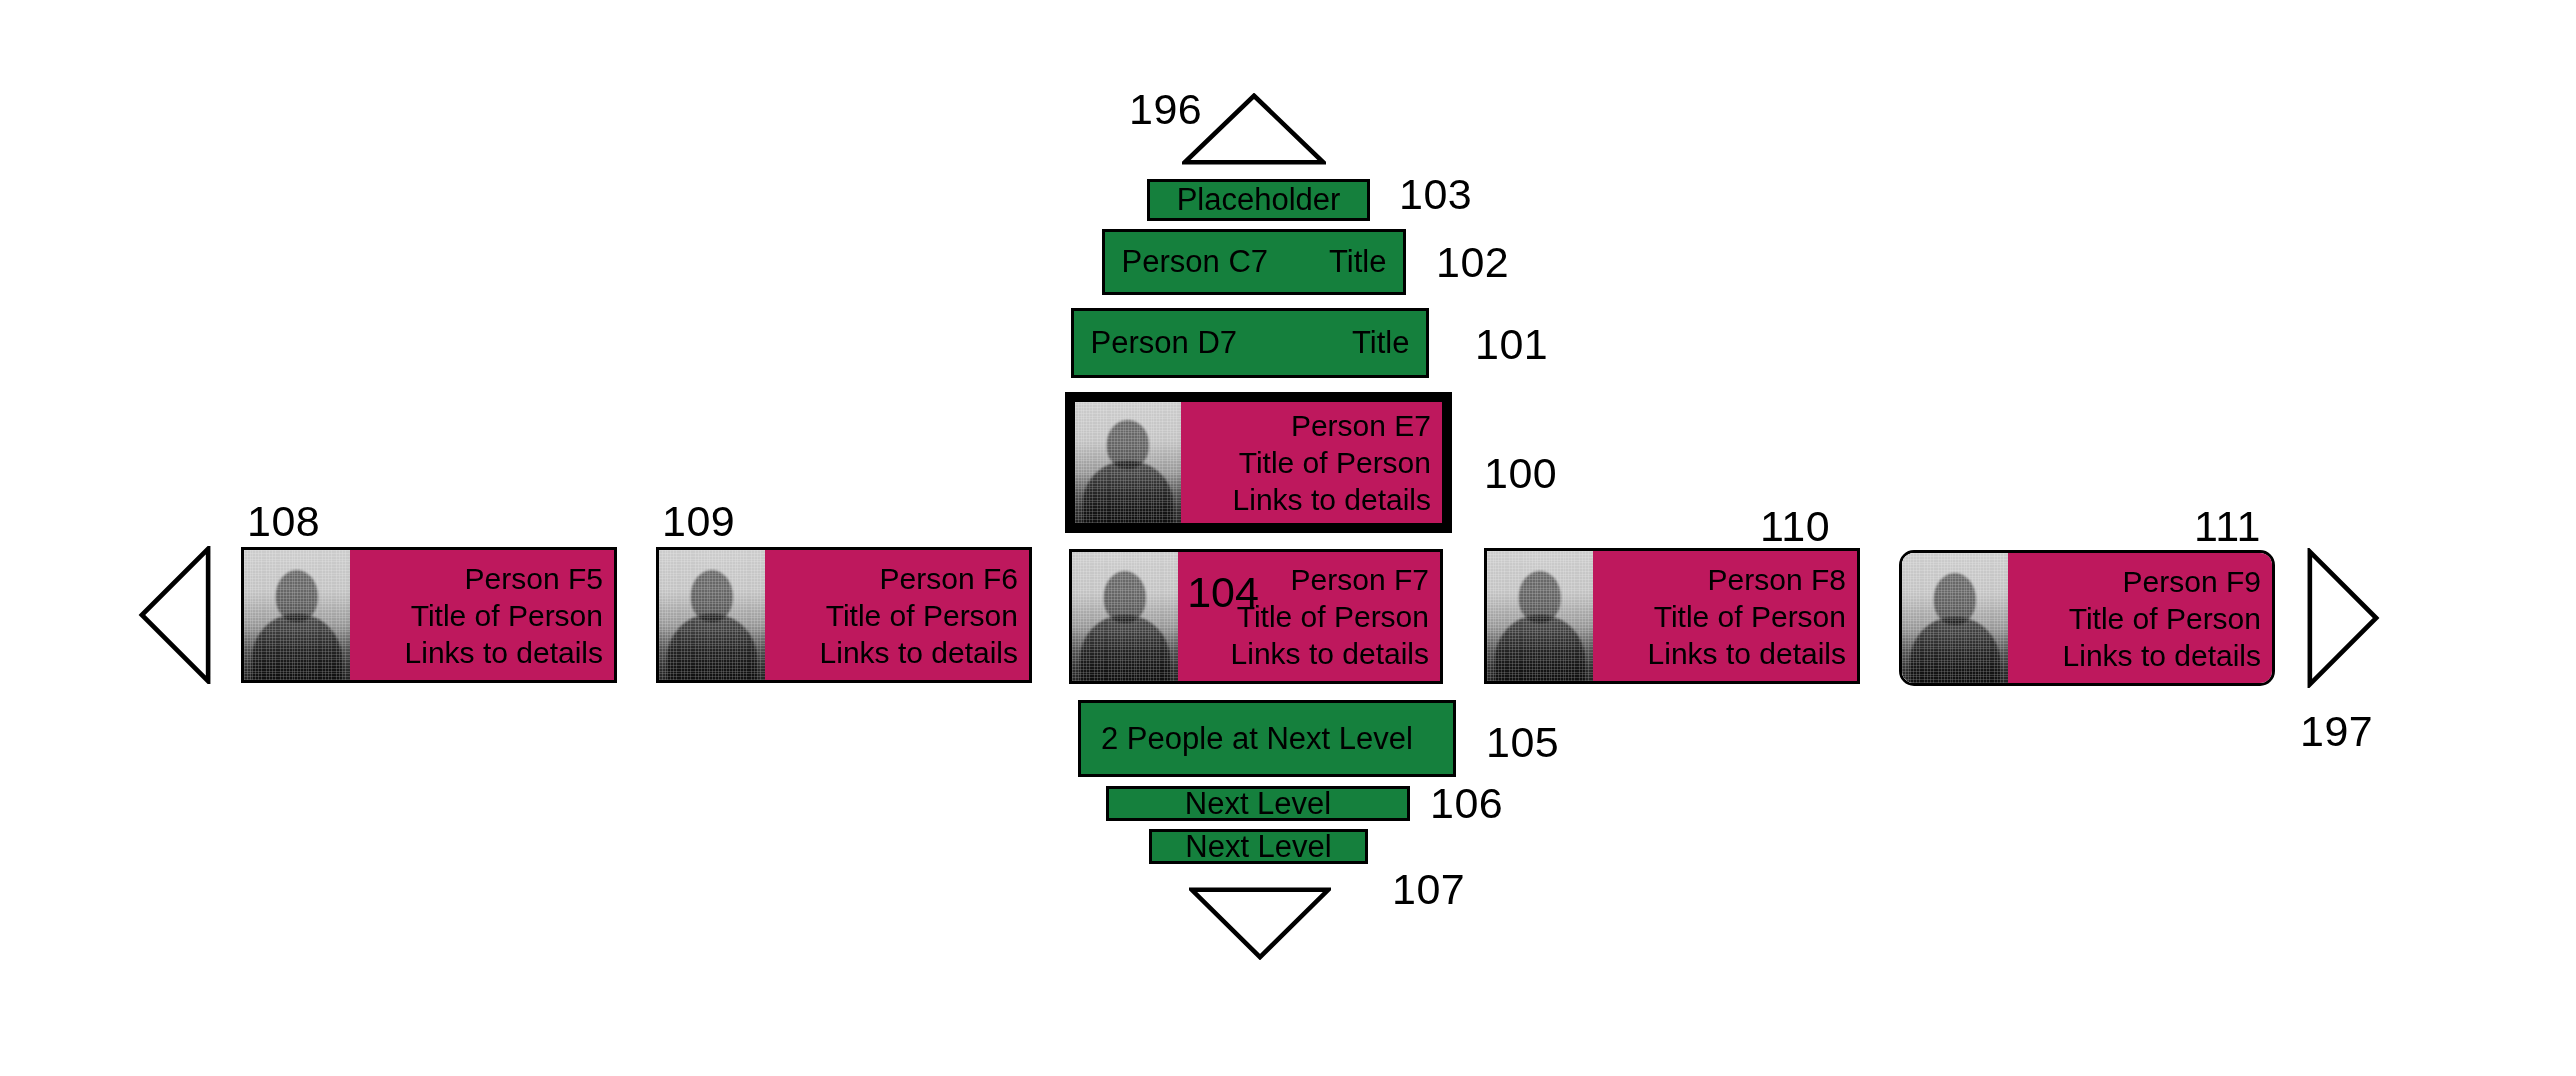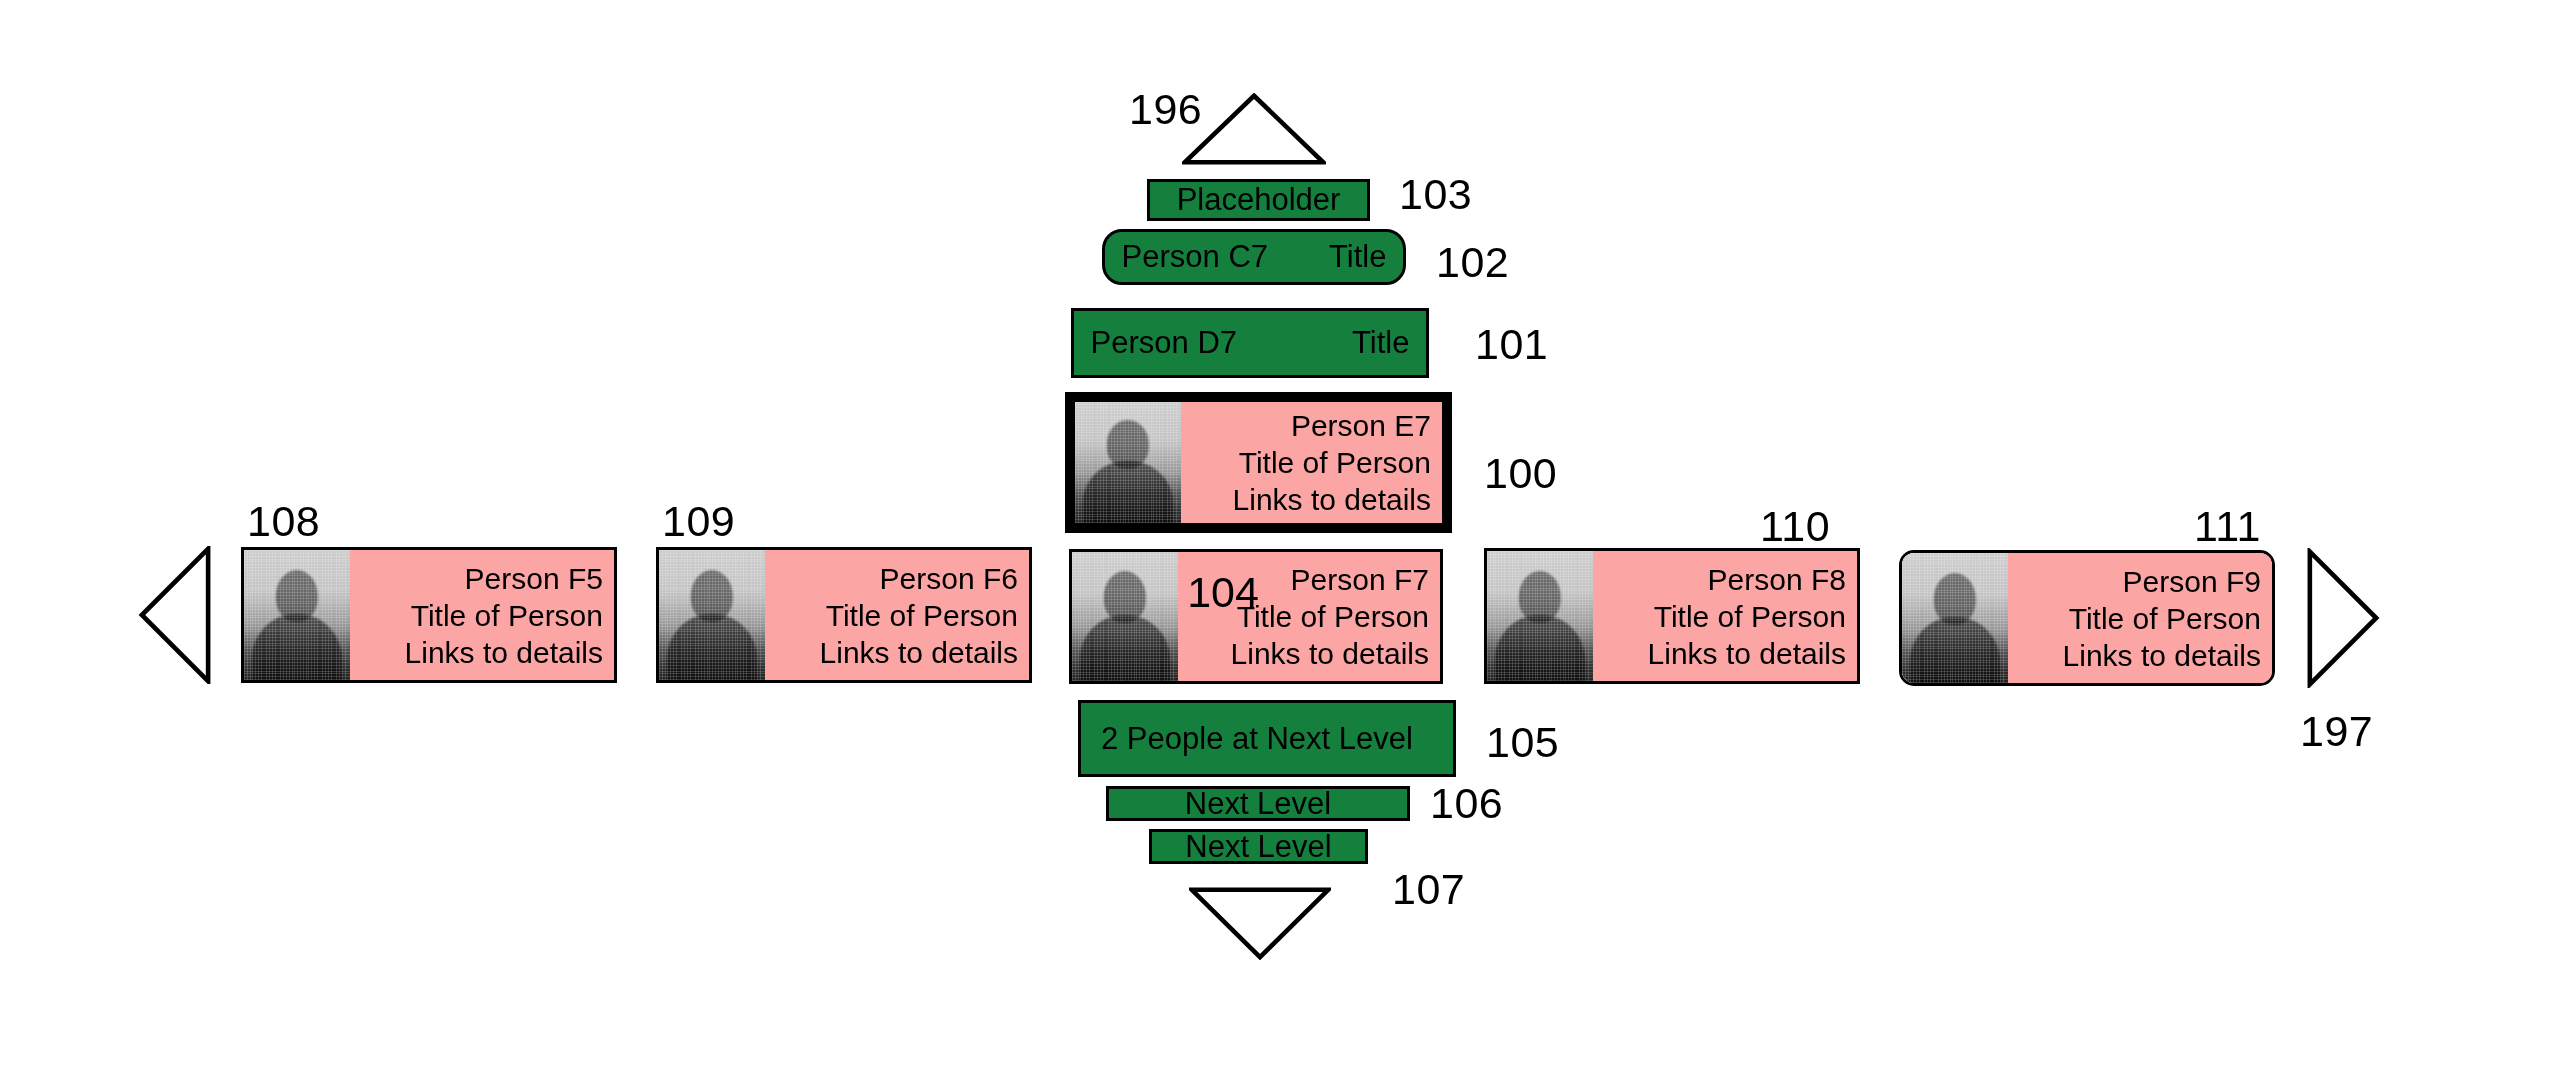--- a/index.html
+++ b/index.html
@@ -119,21 +119,21 @@
   }
 
   .card .cardtext {
     flex: 1 1 auto;
     position: relative;
     display: flex;
     flex-direction: column;
     align-items: flex-end;
     justify-content: center;
     padding: 0 11px 0 9.2px;
-    background: #fca5a5;
+    background: #be185d;
   }
   .card .cardtext .line {
     font-size: 30px;
     line-height: 37px;
     color: #000;
     white-space: nowrap;
     text-align: right;
   }
   
   .card .inline-ref {
@@ -158,21 +158,21 @@
     <svg width="144" height="72" viewBox="0 0 156 78">
       <polygon points="78,3 153,75 3,75" fill="#ffffff" stroke="#000000" stroke-width="5"></polygon>
     </svg>
   </div>
 
   <div class="plainbox center" style="left:1147px; top:179px; width:223px; height:42px;">
     <span class="lbl">Placeholder</span>
   </div>
   <div class="ref" style="left:1399px; top:173px;">103</div>
 
-  <div class="plainbox spread" style="left:1102px; top:229px; width:304px; height:56px;border-radius:20px;">
+  <div class="plainbox spread" style="left:1102px; top:229px; width:304px; height:66px;">
     <span class="lbl-left">Person C7</span>
     <span class="lbl-right">Title</span>
   </div>
   <div class="ref" style="left:1436px; top:241px;">102</div>
 
   <div class="plainbox spread" style="left:1071px; top:308px; width:358px; height:70px;">
     <span class="lbl-left">Person D7</span>
     <span class="lbl-right">Title</span>
   </div>
   <div class="ref" style="left:1475px; top:323px;">101</div>

